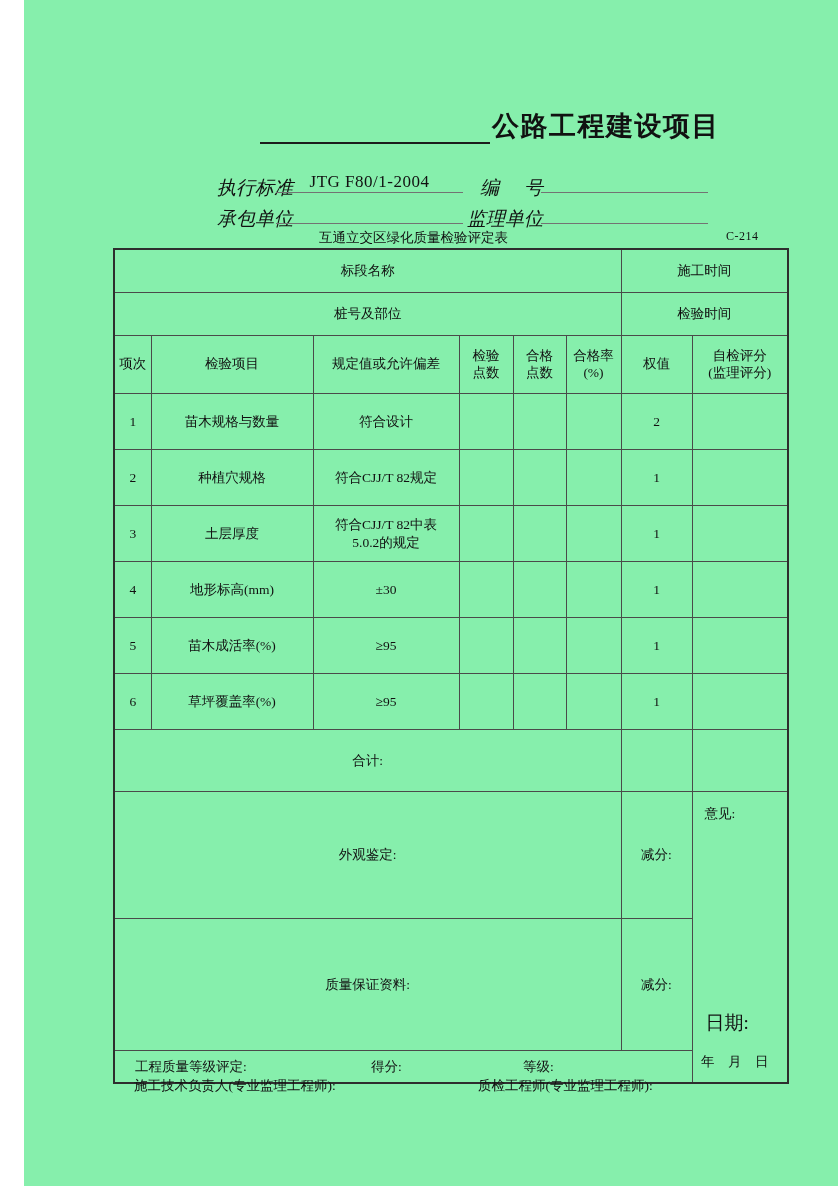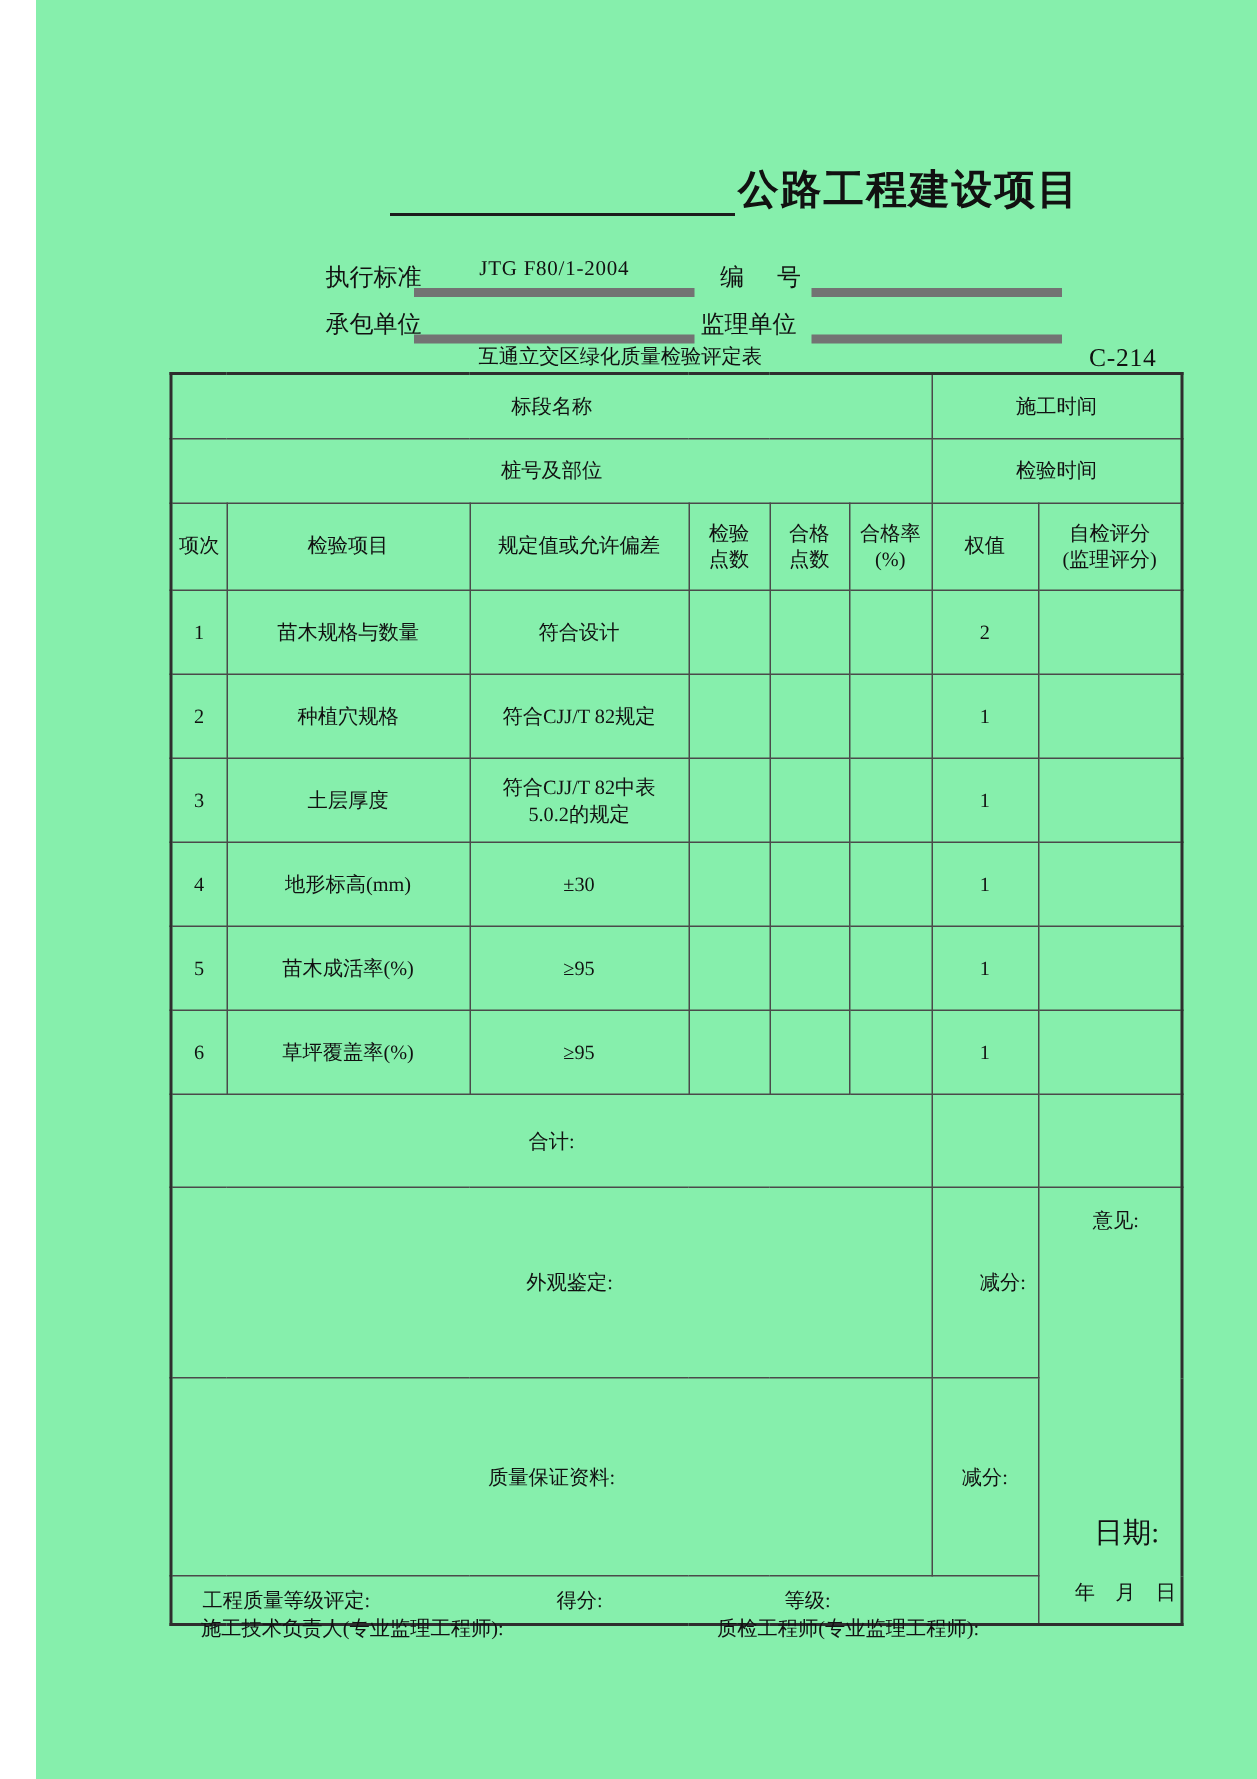--- a/index.html
+++ b/index.html
@@ -6,43 +6,43 @@
   .page {
     position:relative; width:838px; height:1186px; background:#86efac;
     font-family:"Liberation Serif","DejaVu Serif",serif;
     color:#111111; overflow:hidden;margin-left:24px;
   }
   
   .title-underline { position:absolute; left:236px; top:118px; width:230px; height:24px;
     border-bottom:2px solid #1c1c1c; }
   .doc-title { position:absolute; left:468px; top:108px; font-size:27px; font-weight:bold;
     letter-spacing:1.5px; white-space:nowrap; }
-  .f-label { position:absolute; font-size:16px; white-space:nowrap; }
-  .f-line  { position:absolute; height:20px; border-bottom:6px solid #737373;
-    font-size:14px; text-align:center; white-space:nowrap; letter-spacing:0.5px; }
+  .f-label { position:absolute; font-size:19px; white-space:nowrap;font-style:italic; }
+  .f-line  { position:absolute; height:20px; border-bottom:1px solid #737373;
+    font-size:17px; text-align:center; white-space:nowrap; letter-spacing:0.5px; }
   .lbl-wide { letter-spacing:3px; }
   .subtitle { position:absolute; left:295px; top:229px; font-size:13.5px; white-space:nowrap; }
-  .form-code { position:absolute; left:702px; top:229px; font-size:17px; letter-spacing:0.5px; }
+  .form-code { position:absolute; left:702px; top:229px; font-size:12px; letter-spacing:0.5px; }
 
   
   table.main {
     position:absolute; left:89px; top:248px; width:674px;
     border-collapse:collapse; table-layout:fixed;
     border:2px solid #2e2e2e;
   }
   table.main td {
     border:1px solid #4a4a4a; font-size:13.5px; padding:0;
     vertical-align:middle; text-align:center; line-height:1.3; color:#111;
     overflow:hidden;
   }
   tr.r-info td   { height:42px; }
   tr.r-head td   { height:57px; white-space:pre-line; line-height:1.2; }
   tr.r-item td   { height:55px; }
   tr.r-total td  { height:61px; }
-  tr.r-appear td { height:126px;padding-left:24px; }
+  tr.r-appear td { height:126px; }
   tr.r-quality td{ height:131px; }
   tr.r-grade td  { height:31px; }
   td.left    { text-align:left; padding-left:11px; }
   td.top-left{ text-align:left; vertical-align:top; padding:13px 0 0 9px; }
   td.total-cell { text-align:left; padding-left:24px; }
   td.deduct { vertical-align:top; padding-top:13px; }
   td.pre { white-space:pre-line; }
   td.opinion-cell { vertical-align:top; padding:0; }
   .opinion-inner { display:flex; flex-direction:column; height:286px; }
   .op-label { text-align:left; padding:11px 0 0 12px; font-size:13.5px; }

